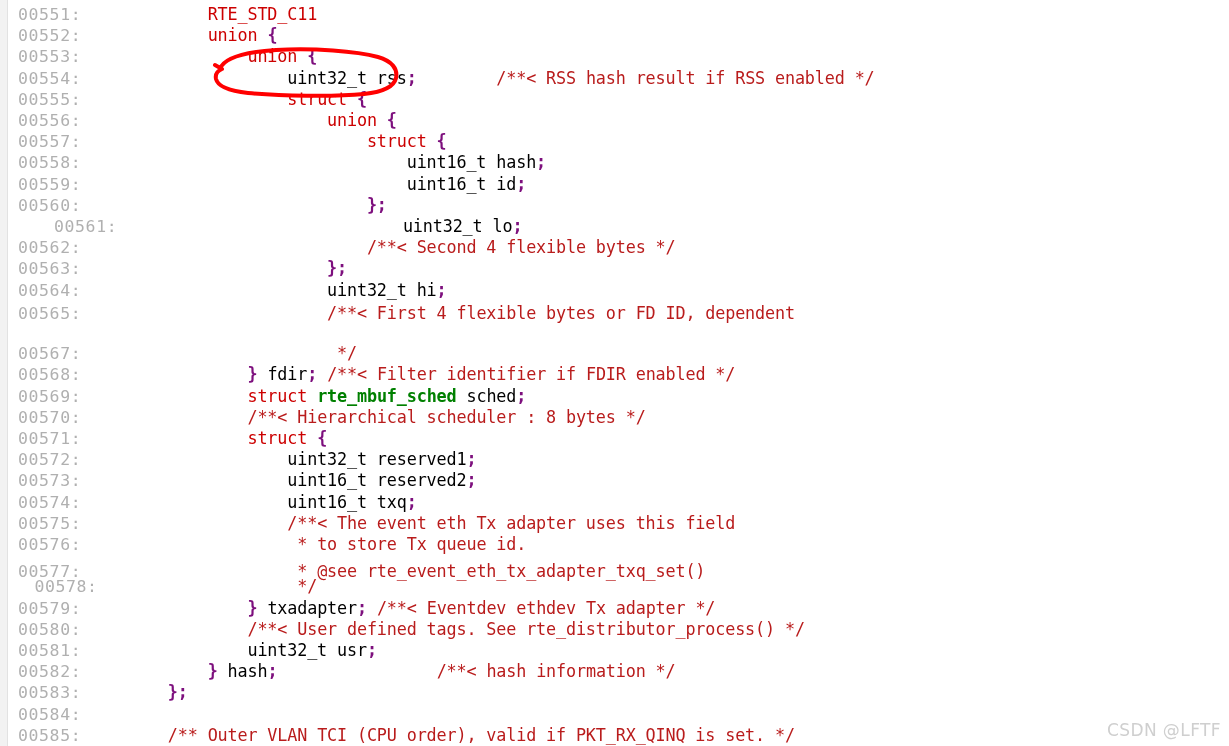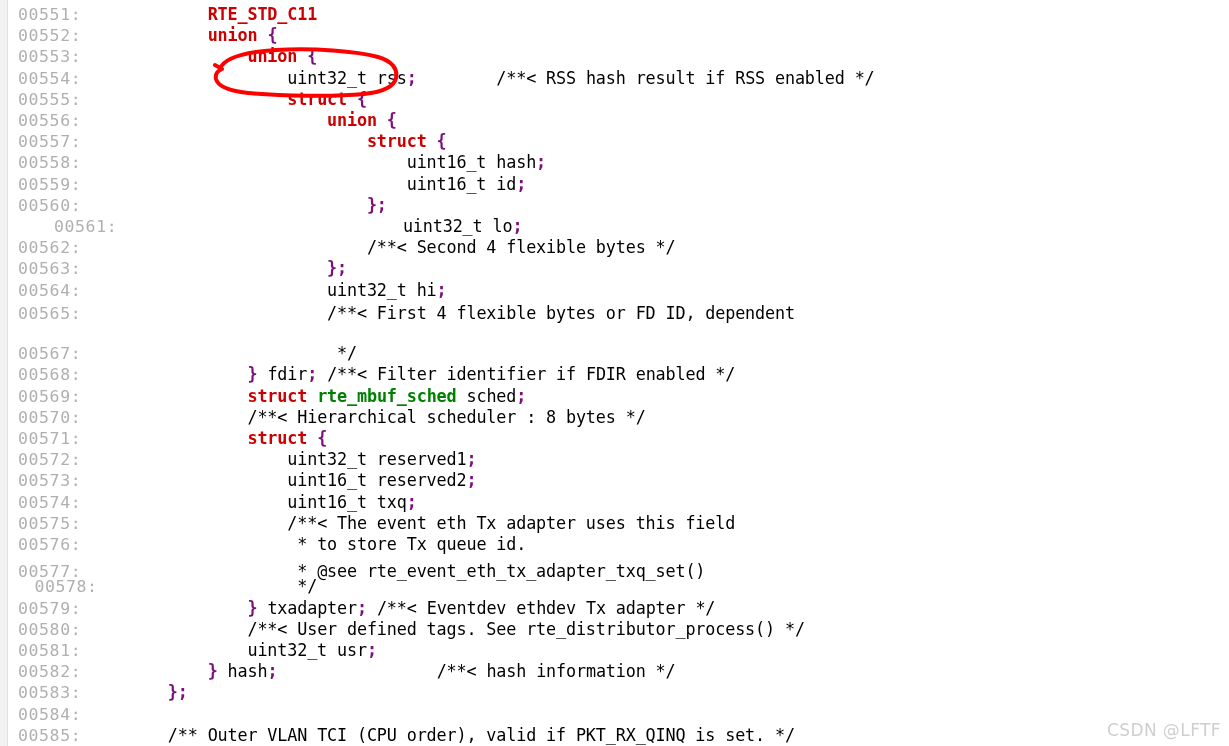--- a/index.html
+++ b/index.html
@@ -66,24 +66,24 @@
     position: absolute;
     left: 128px;
     top: 0;
     white-space: pre;
     font-size: 16.8px;
     letter-spacing: -0.15px;
     color: #000000;
   }
 
   
-  .kw      { color: #cc0000; font-weight: bold; }
+  .kw      { color: #cc0000; font-weight: normal; }
   .type    { color: #008000; font-weight: bold; }
   .punc    { color: #7d0f7d; font-weight: bold; }
-  .cmt     { color: #000000; }
+  .cmt     { color: #b91c1c; }
   .plain   { color: #000000; }
 
   
   #annotation {
     position: absolute;
     left: 206px;
     top: 47px;
     width: 200px;
     height: 52px;
     pointer-events: none;

